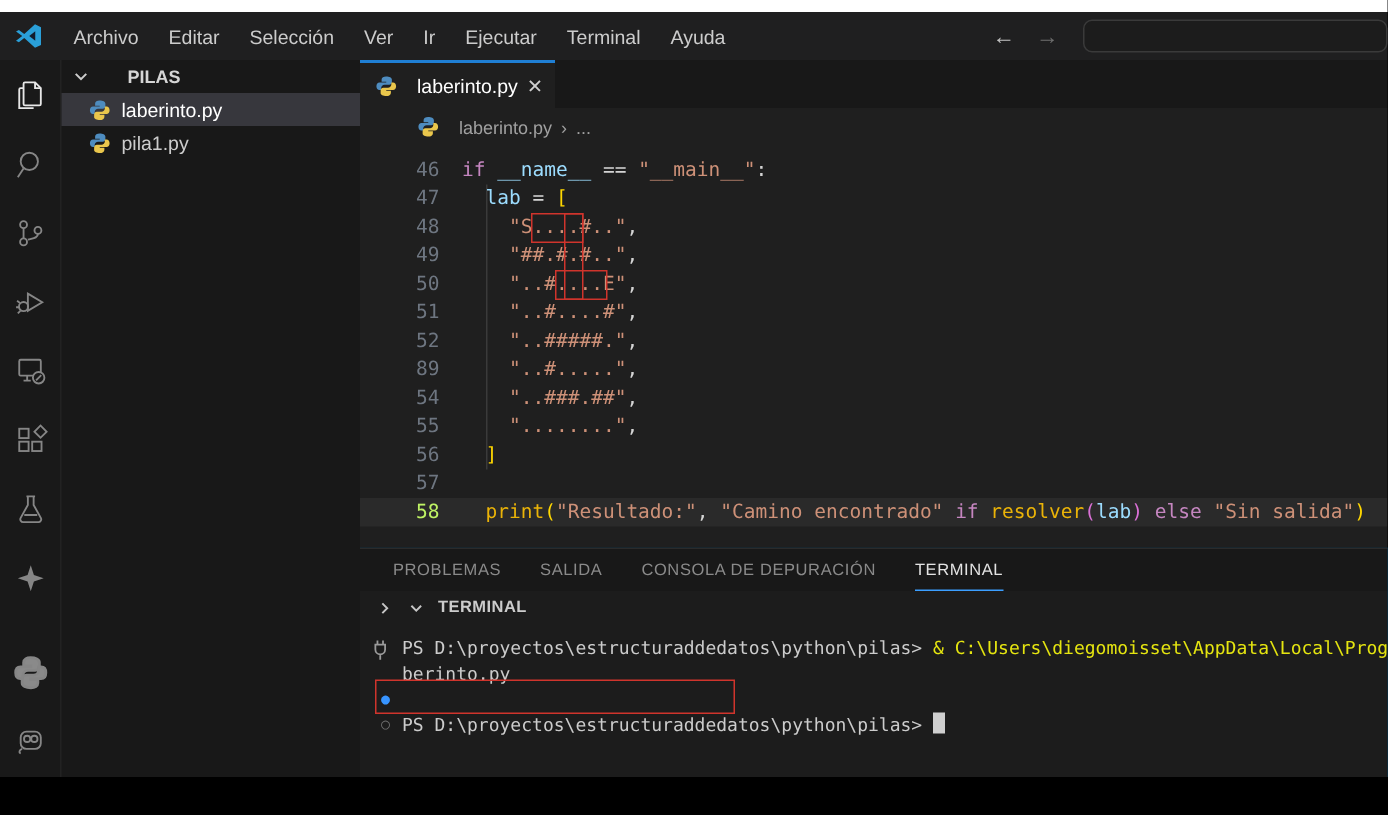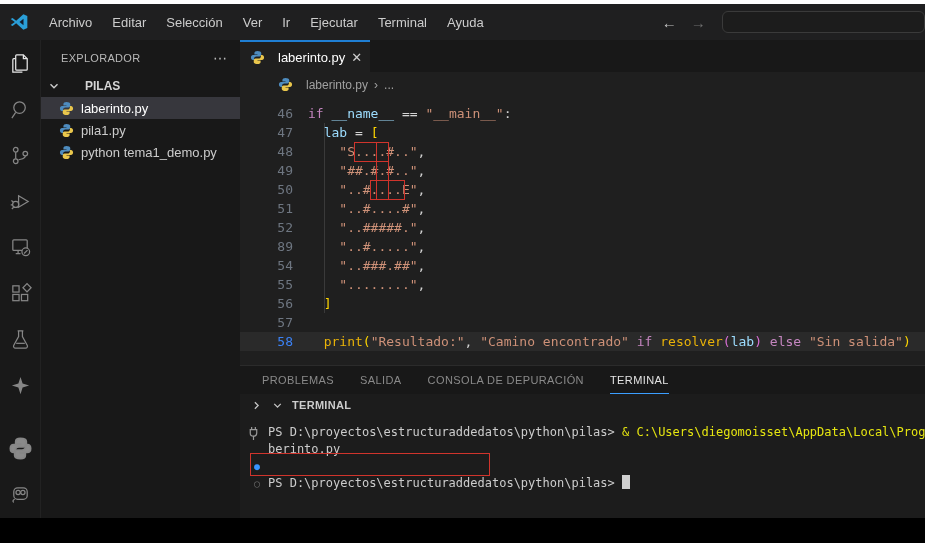--- a/index.html
+++ b/index.html
@@ -1,21 +1,21 @@
 <!DOCTYPE html>
 <html><head>
 <meta charset="utf-8">
 <style>
   html,body{margin:0;padding:0;background:#000;}
   body{width:925px;height:543px;overflow:hidden;font-family:"Liberation Sans",sans-serif;
        -webkit-font-smoothing:antialiased;color:#ccc;}
   .screen{position:relative;width:925px;height:543px;background:#000;}
 
   
-  .titlebar{height:40px;background:#1f1f20;border-top:4px solid #ffffff;display:flex;align-items:center;
+  .titlebar{height:40px;background:#1f1f20;border-top:8px solid #ffffff;display:flex;align-items:center;
             box-sizing:border-box;justify-content:flex-end;}
   .vs-logo{width:20px;height:20px;margin:0 10px 0 9px;flex:none;}
   .menus{display:flex;align-items:center;}
   .menu-item{padding:3px 10px;font-size:13px;color:#cccccc;border-radius:4px;cursor:default;}
   .nav-arrows{display:flex;align-items:center;margin-left:168px;gap:14px;}
   .nav-arrow{font-size:15px;color:#c3c3c3;}
   .nav-arrow.fwd{color:#6f6f6f;}
   .command-center{margin-left:16px;width:253px;height:22px;background:#1c1c1c;border:1px solid #3a3a3a;
                   border-radius:6px;box-sizing:border-box;}
 
@@ -45,21 +45,21 @@
        display:flex;align-items:center;padding:0 8px 0 10px;gap:6px;}
   .tab-name{font-size:13px;color:#ffffff;flex:1;}
   .tab-close{color:#cfcfcf;font-size:13px;}
   .breadcrumb{height:26px;background:#1f1f1f;display:flex;align-items:center;padding-left:38px;gap:6px;
               font-size:12px;color:#a0a0a0;}
 
   
   .editor{position:relative;height:268px;background:#1f1f1f;display:flex;overflow:hidden;justify-content:flex-end;}
   .gutter{width:68px;flex:none;padding:6px 15px 0 0;box-sizing:border-box;text-align:right;
           font-family:"DejaVu Sans Mono",monospace;font-size:13px;line-height:19px;color:#6e7681;position:relative;z-index:2;}
-  .gutter .ln.active{color:#3b82f6;padding-left:12px;}
+  .gutter .ln.active{color:#bef264;padding-left:12px;}
   .code{flex:1;padding-top:6px;font-family:"DejaVu Sans Mono",monospace;font-size:13px;line-height:19px;
         white-space:pre;position:relative;z-index:2;}
   .cl{height:19px;}
   .tk-p{color:#d4d4d4}.tk-k{color:#c586c0}.tk-v{color:#9cdcfe}.tk-s{color:#ce9178}
   .tk-f{color:#eab308}.tk-b1{color:#ffd700}.tk-b2{color:#da70d6}
   .indent-guide{position:absolute;left:84px;top:25px;width:1px;height:190px;background:#3a3a3a;z-index:1;}
   .current-line{position:absolute;left:0;right:0;top:234px;height:19px;background:rgba(255,255,255,.05);z-index:1;}
   .ann-box{position:absolute;border:1px solid #d0342c;z-index:3;}
   .ann-a{left:114px;top:44px;width:33px;height:18px;}
   .ann-b{left:136px;top:44px;width:11px;height:56px;}
@@ -183,50 +183,39 @@
         <svg viewBox="0 0 24 24">
             <rect x="5" y="5" width="14" height="12" rx="4"></rect>
             <circle cx="9.5" cy="10" r="2.2"></circle>
             <circle cx="14.5" cy="10" r="2.2"></circle>
             <path d="M6 17c-2 .8-2.5 2.3-1 3.2"></path>
           </svg>
       </div>
     </div>
 
     <div class="sidebar">
-      <div class="sb-header">
-        <span class="sb-title">EXPLORADOR</span>
-        <span class="sb-more">⋯</span>
-      </div>
       <div class="sb-section">
         <svg viewBox="0 0 16 16">
             <path d="M4 6l4 4 4-4"></path>
           </svg>
         <span>PILAS</span>
       </div>
       <div class="file-row selected">
         <svg class="py-icon" viewBox="0 0 16 16">
             <path fill="#4e8cbf" d="M7.9 1C6.1 1 4.7 1.8 4.7 3.2v1.6H8v.5H3.2C1.9 5.3 1 6.3 1 8s.9 2.7 2.2 2.7h1.2V9.2c0-1.3 1.1-2.3 2.4-2.3h3.3c1 0 1.9-.9 1.9-2V3.2C12 1.9 10.3 1 7.9 1z"></path>
             <path fill="#e9c64c" d="M8.1 15c1.8 0 3.2-.8 3.2-2.2v-1.6H8v-.5h4.8c1.3 0 2.2-1 2.2-2.7s-.9-2.7-2.2-2.7h-1.2v1.5c0 1.3-1.1 2.3-2.4 2.3H5.9c-1 0-1.9.9-1.9 2v1.7C4 14.1 5.7 15 8.1 15z"></path>
           </svg>
         <span>laberinto.py</span>
       </div>
       <div class="file-row">
         <svg class="py-icon" viewBox="0 0 16 16">
             <path fill="#4e8cbf" d="M7.9 1C6.1 1 4.7 1.8 4.7 3.2v1.6H8v.5H3.2C1.9 5.3 1 6.3 1 8s.9 2.7 2.2 2.7h1.2V9.2c0-1.3 1.1-2.3 2.4-2.3h3.3c1 0 1.9-.9 1.9-2V3.2C12 1.9 10.3 1 7.9 1z"></path>
             <path fill="#e9c64c" d="M8.1 15c1.8 0 3.2-.8 3.2-2.2v-1.6H8v-.5h4.8c1.3 0 2.2-1 2.2-2.7s-.9-2.7-2.2-2.7h-1.2v1.5c0 1.3-1.1 2.3-2.4 2.3H5.9c-1 0-1.9.9-1.9 2v1.7C4 14.1 5.7 15 8.1 15z"></path>
           </svg>
         <span>pila1.py</span>
-      </div>
-      <div class="file-row">
-        <svg class="py-icon" viewBox="0 0 16 16">
-            <path fill="#4e8cbf" d="M7.9 1C6.1 1 4.7 1.8 4.7 3.2v1.6H8v.5H3.2C1.9 5.3 1 6.3 1 8s.9 2.7 2.2 2.7h1.2V9.2c0-1.3 1.1-2.3 2.4-2.3h3.3c1 0 1.9-.9 1.9-2V3.2C12 1.9 10.3 1 7.9 1z"></path>
-            <path fill="#e9c64c" d="M8.1 15c1.8 0 3.2-.8 3.2-2.2v-1.6H8v-.5h4.8c1.3 0 2.2-1 2.2-2.7s-.9-2.7-2.2-2.7h-1.2v1.5c0 1.3-1.1 2.3-2.4 2.3H5.9c-1 0-1.9.9-1.9 2v1.7C4 14.1 5.7 15 8.1 15z"></path>
-          </svg>
-        <span>python tema1_demo.py</span>
       </div>
     </div>
 
     <div class="content">
       <div class="tabbar">
         <div class="tab">
           <svg class="py-icon" viewBox="0 0 16 16">
               <path fill="#4e8cbf" d="M7.9 1C6.1 1 4.7 1.8 4.7 3.2v1.6H8v.5H3.2C1.9 5.3 1 6.3 1 8s.9 2.7 2.2 2.7h1.2V9.2c0-1.3 1.1-2.3 2.4-2.3h3.3c1 0 1.9-.9 1.9-2V3.2C12 1.9 10.3 1 7.9 1z"></path>
               <path fill="#e9c64c" d="M8.1 15c1.8 0 3.2-.8 3.2-2.2v-1.6H8v-.5h4.8c1.3 0 2.2-1 2.2-2.7s-.9-2.7-2.2-2.7h-1.2v1.5c0 1.3-1.1 2.3-2.4 2.3H5.9c-1 0-1.9.9-1.9 2v1.7C4 14.1 5.7 15 8.1 15z"></path>
             </svg>

